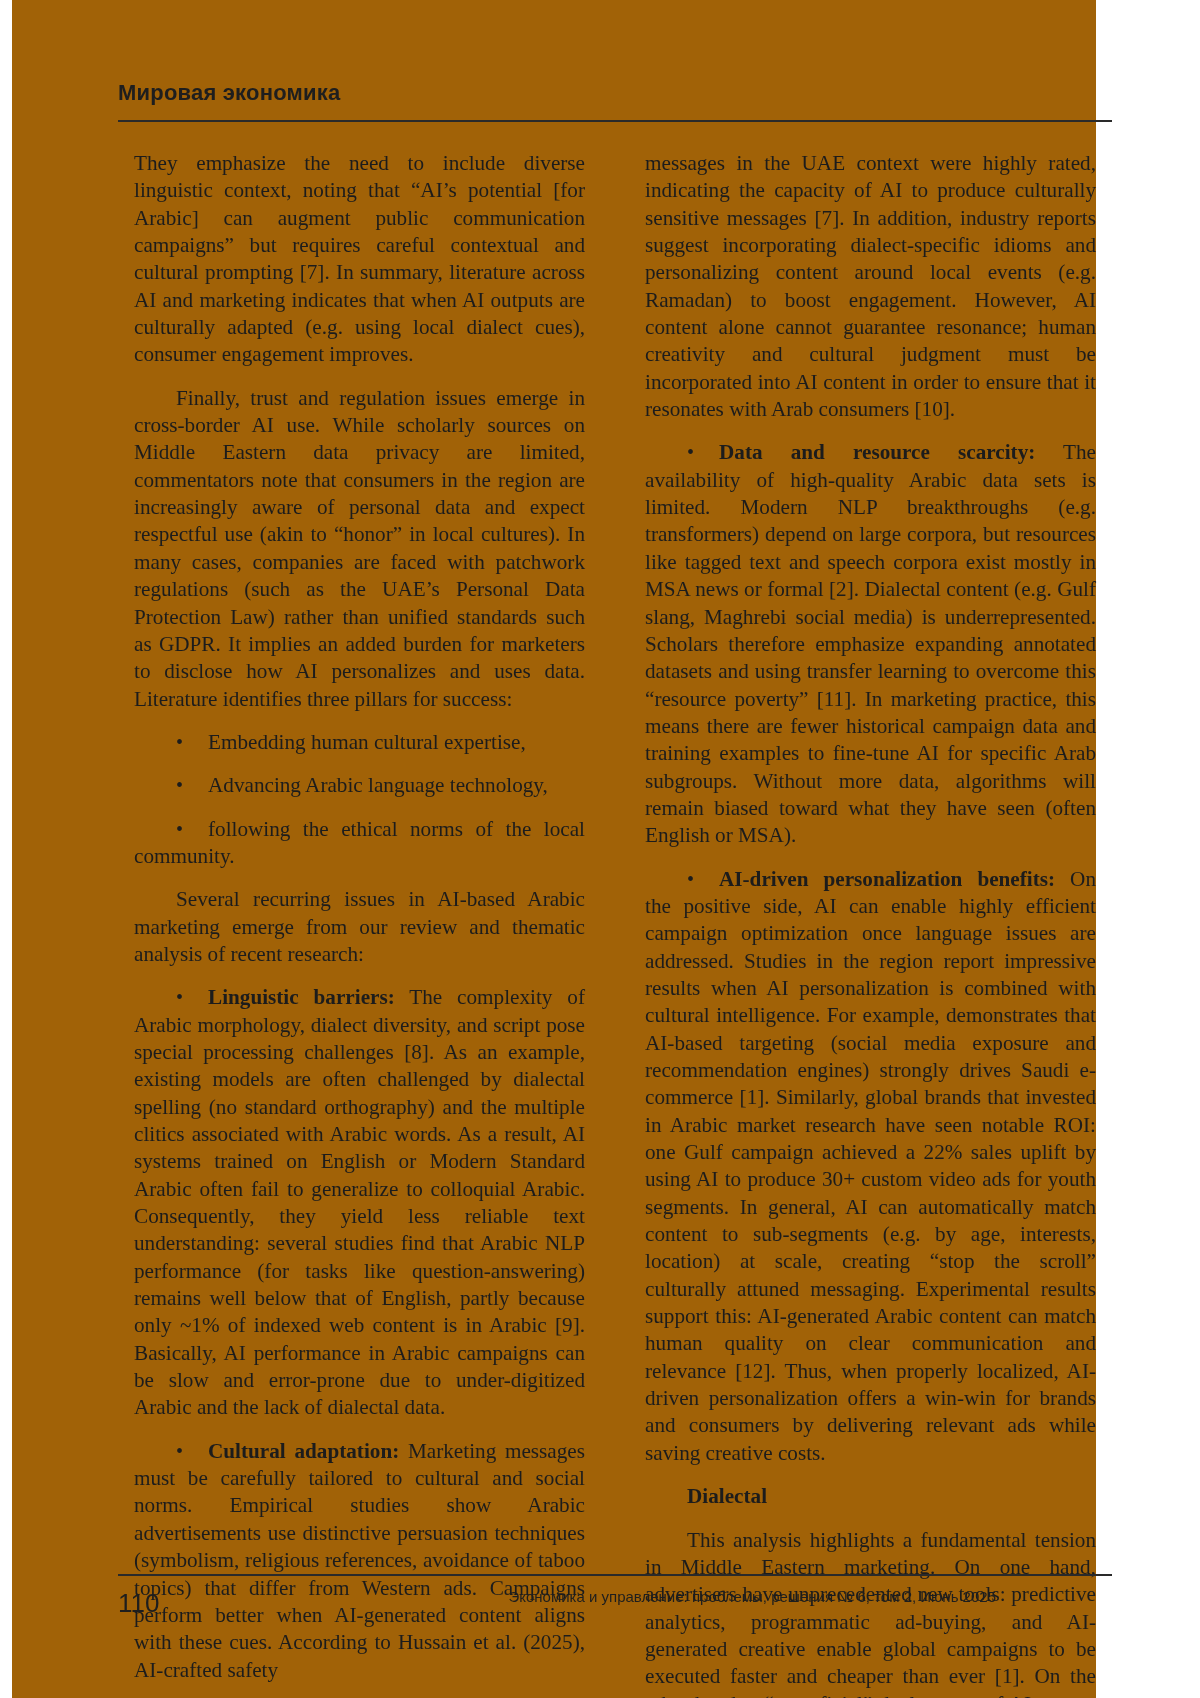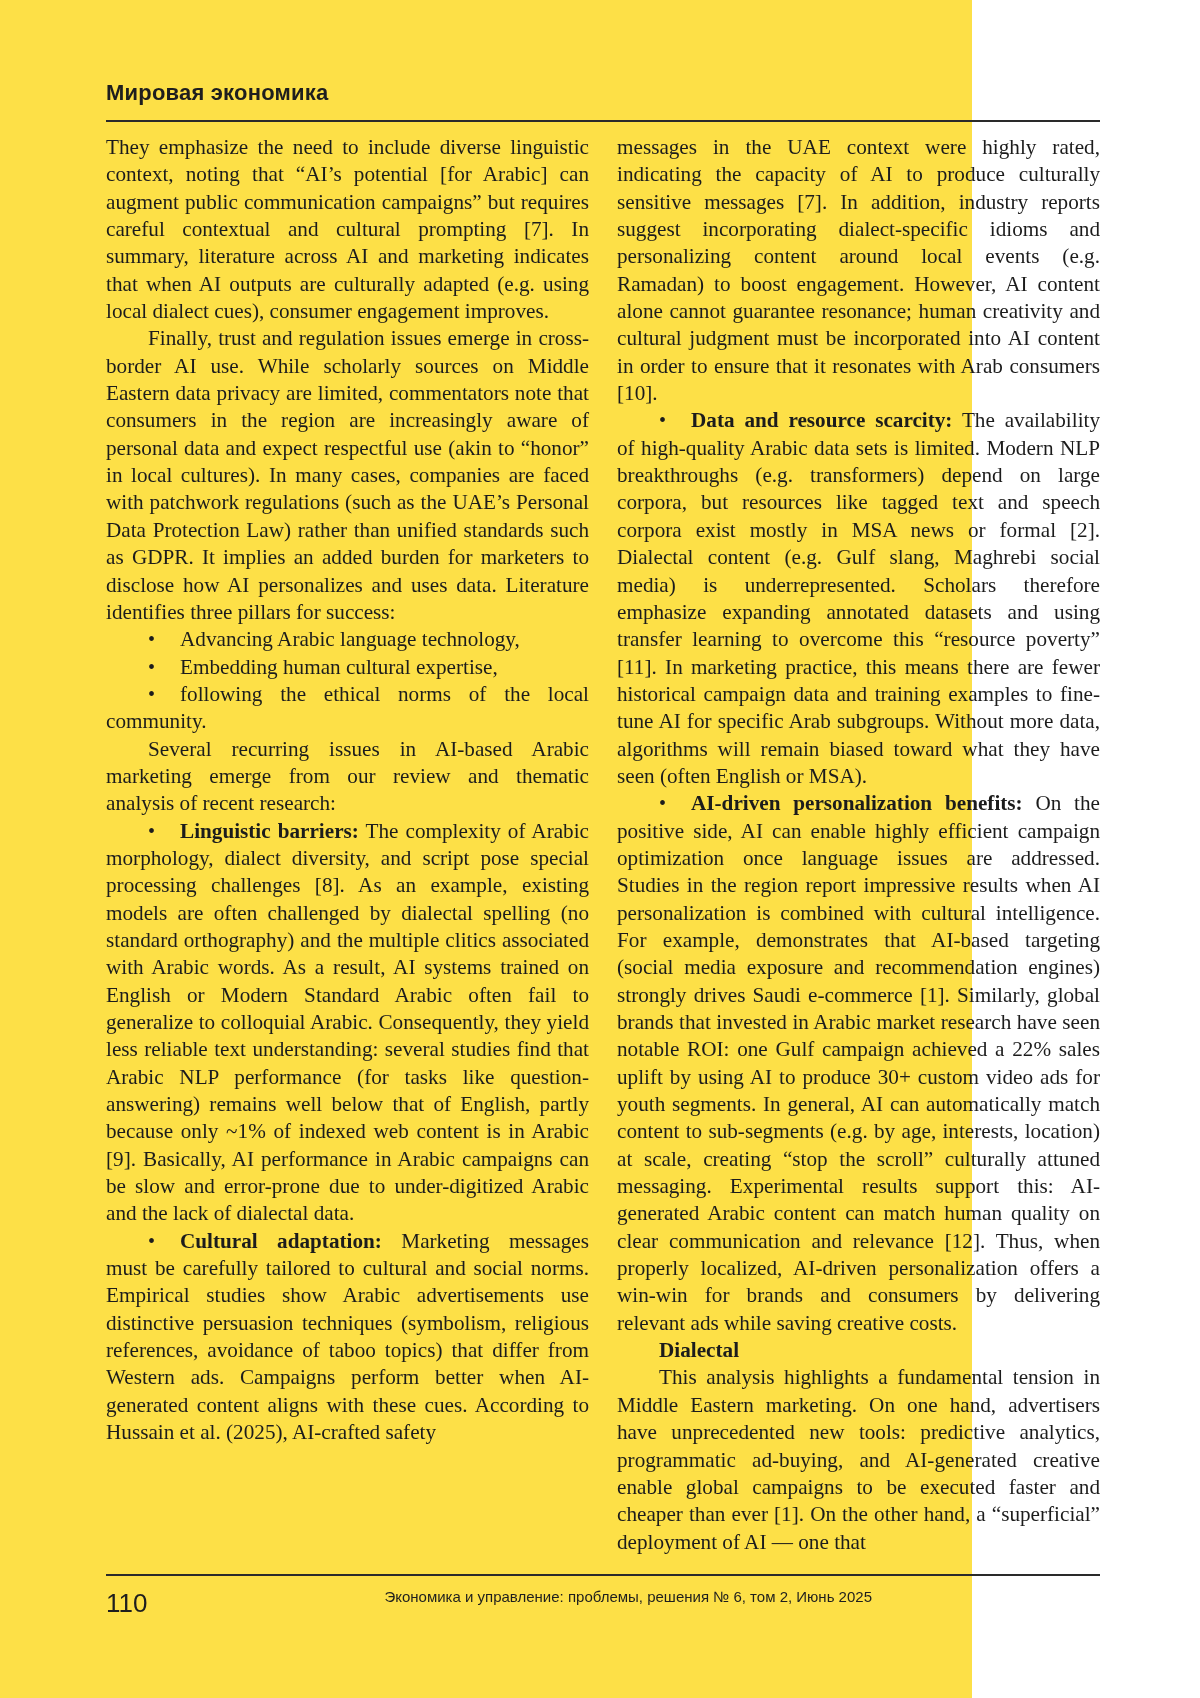--- a/index.html
+++ b/index.html
@@ -1,31 +1,31 @@
 <!DOCTYPE html>
 <html><head>
 <meta charset="utf-8">
 <style>
   html, body { margin: 0; padding: 0; background: #ffffff; }
   body { width: 1200px; height: 1698px; position: relative; overflow: hidden; }
-  .page { position: absolute; left: 0; top: 0; width: 972px; height: 1698px; background: #fde047; color: #1a1a1a; }
+  .page { position: absolute; left: 12px; top: 0; width: 1084px; height: 1698px; background: #a16207; color: #1a1a1a; }
   .running-head {
     position: absolute; left: 106px; top: 80px;
     font-family: "Liberation Sans", sans-serif; font-weight: bold; font-size: 22px;
     color: #1e1e1e; letter-spacing: 0.2px;
   }
   .head-rule { position: absolute; left: 106px; top: 120px; width: 994px; height: 2px; background: #2a2a2a; }
   .col {
     position: absolute; top: 134px; width: 483px;
     font-family: "Liberation Serif", serif; font-size: 21.2px; line-height: 27.35px;
     text-align: justify; color: #1c1c1c; hyphens: none;
   }
   .col-left { left: 106px; }
   .col-right { left: 617px; }
-  .col p { margin: 0; }
+  .col p { margin: 16px; }
   .indent { text-indent: 42px; }
   .bullet-item { margin: 0; text-indent: 42px; }
   .bullet-item .dot { display: inline-block; width: 32px; text-indent: 0; }
   .bullet-item .dot::before { content: "\2022"; font-size: 20px; }
   .bold { font-weight: bold; }
   .section-title { margin: 0; padding-left: 42px; font-weight: bold; }
   .foot-rule { position: absolute; left: 106px; top: 1574px; width: 994px; height: 2px; background: #2a2a2a; }
   .page-number {
     position: absolute; left: 106px; top: 1588px;
     font-family: "Liberation Sans", sans-serif; font-size: 26px; color: #1e1e1e;
@@ -40,22 +40,22 @@
 
 <div class="page">
 
   <div class="running-head">Мировая экономика</div>
   <div class="head-rule"></div>
 
   <div class="col col-left">
     <p>They emphasize the need to include diverse linguistic context, noting that “AI’s potential [for Arabic] can augment public communication campaigns” but requires careful contextual and cultural prompting [7]. In summary, literature across AI and marketing indicates that when AI outputs are culturally adapted (e.g. using local dialect cues), consumer engagement improves.</p>
     <p class="indent">Finally, trust and regulation issues emerge in cross-border AI use. While scholarly sources on Middle Eastern data privacy are limited, commentators note that consumers in the region are increasingly aware of personal data and expect respectful use (akin to “honor” in local cultures). In many cases, companies are faced with patchwork regulations (such as the UAE’s Personal Data Protection Law) rather than unified standards such as GDPR. It implies an added burden for marketers to disclose how AI personalizes and uses data. Literature identifies three pillars for success:</p>
 
+    <p class="bullet-item"><span class="dot"></span><span>Embedding human cultural expertise,</span></p>
     <p class="bullet-item"><span class="dot"></span><span>Advancing Arabic language technology,</span></p>
-    <p class="bullet-item"><span class="dot"></span><span>Embedding human cultural expertise,</span></p>
     <p class="bullet-item"><span class="dot"></span><span>following the ethical norms of the local community.</span></p>
 
     <p class="indent">Several recurring issues in AI-based Arabic marketing emerge from our review and thematic analysis of recent research:</p>
 
     <p class="bullet-item"><span class="dot"></span><span class="bold">Linguistic barriers:</span><span> The complexity of Arabic morphology, dialect diversity, and script pose special processing challenges [8]. As an example, existing models are often challenged by dialectal spelling (no standard orthography) and the multiple clitics associated with Arabic words. As a result, AI systems trained on English or Modern Standard Arabic often fail to generalize to colloquial Arabic. Consequently, they yield less reliable text understanding: several studies find that Arabic NLP performance (for tasks like question-answering) remains well below that of English, partly because only ~1% of indexed web content is in Arabic [9]. Basically, AI performance in Arabic campaigns can be slow and error-prone due to under-digitized Arabic and the lack of dialectal data.</span></p>
 
     <p class="bullet-item"><span class="dot"></span><span class="bold">Cultural adaptation:</span><span> Marketing messages must be carefully tailored to cultural and social norms. Empirical studies show Arabic advertisements use distinctive persuasion techniques (symbolism, religious references, avoidance of taboo topics) that differ from Western ads. Campaigns perform better when AI-generated content aligns with these cues. According to Hussain et al. (2025), AI-crafted safety</span></p>
   </div>
 
   <div class="col col-right">

